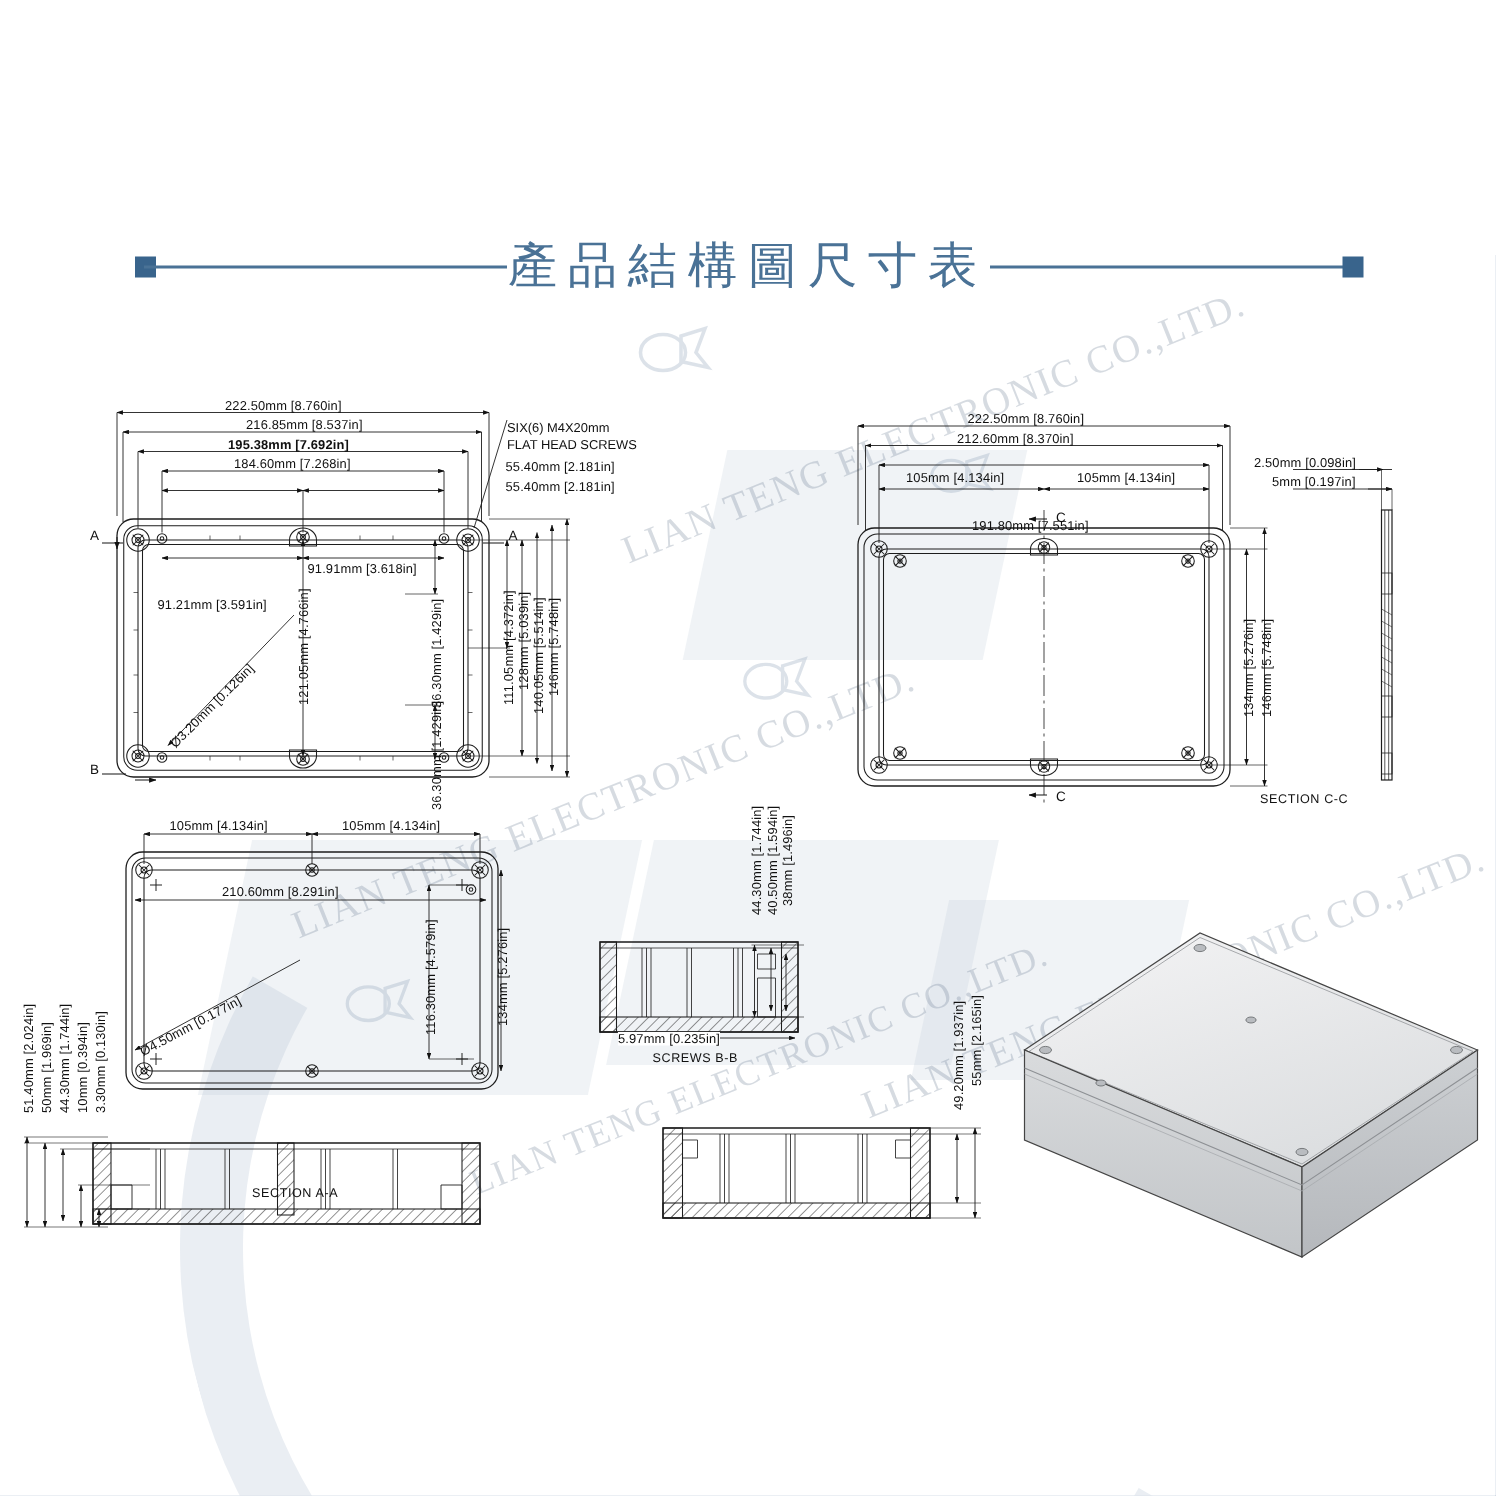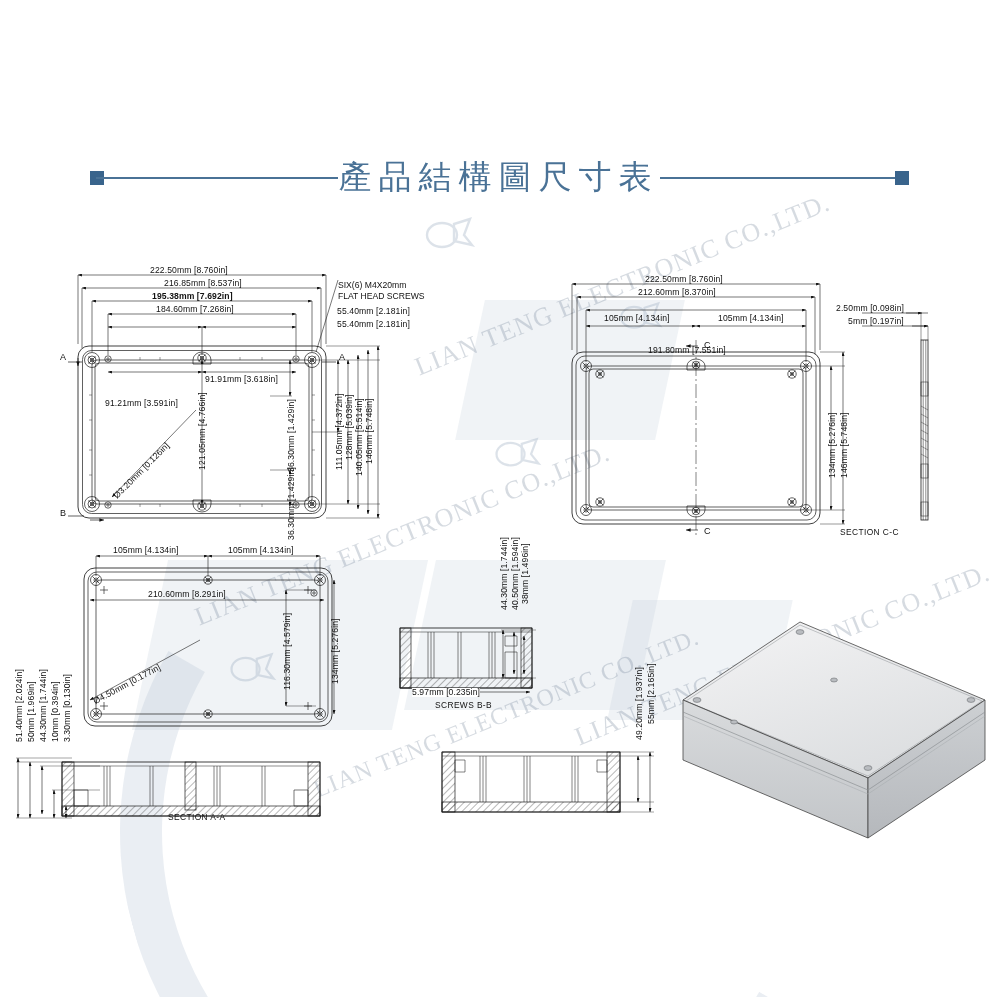--- a/index.html
+++ b/index.html
@@ -591,21 +591,21 @@
   <div class="dim" style="left:148px;top:590px;">210.60mm [8.291in]</div>
   <div class="dim v" style="left:283px;top:690px;">116.30mm [4.579in]</div>
   <div class="dim v" style="left:331px;top:684px;">134mm [5.276in]</div>
   <div class="dim d135" style="left:92px;top:698px;transform:rotate(-28deg);">Ø4.50mm [0.177in]</div>
 
   <div class="dim v" style="left:15px;top:742px;">51.40mm [2.024in]</div>
   <div class="dim v" style="left:27px;top:742px;">50mm [1.969in]</div>
   <div class="dim v" style="left:39px;top:742px;">44.30mm [1.744in]</div>
   <div class="dim v" style="left:51px;top:742px;">10mm [0.394in]</div>
   <div class="dim v" style="left:63px;top:742px;">3.30mm [0.130in]</div>
-  <div class="seclab" style="left:168px;top:812px;">SECTION A-A</div>
+  <div class="seclab" style="left:168px;top:790px;">SECTION A-A</div>
 
   <div class="dim v" style="left:500px;top:610px;">44.30mm [1.744in]</div>
   <div class="dim v" style="left:511px;top:610px;">40.50mm [1.594in]</div>
   <div class="dim v" style="left:521px;top:604px;">38mm [1.496in]</div>
   <div class="dim" style="left:412px;top:688px;background:#fff;">5.97mm [0.235in]</div>
   <div class="seclab" style="left:435px;top:700px;">SCREWS B-B</div>
 
   <div class="dim v" style="left:635px;top:740px;">49.20mm [1.937in]</div>
   <div class="dim v" style="left:647px;top:724px;">55mm [2.165in]</div>
 

